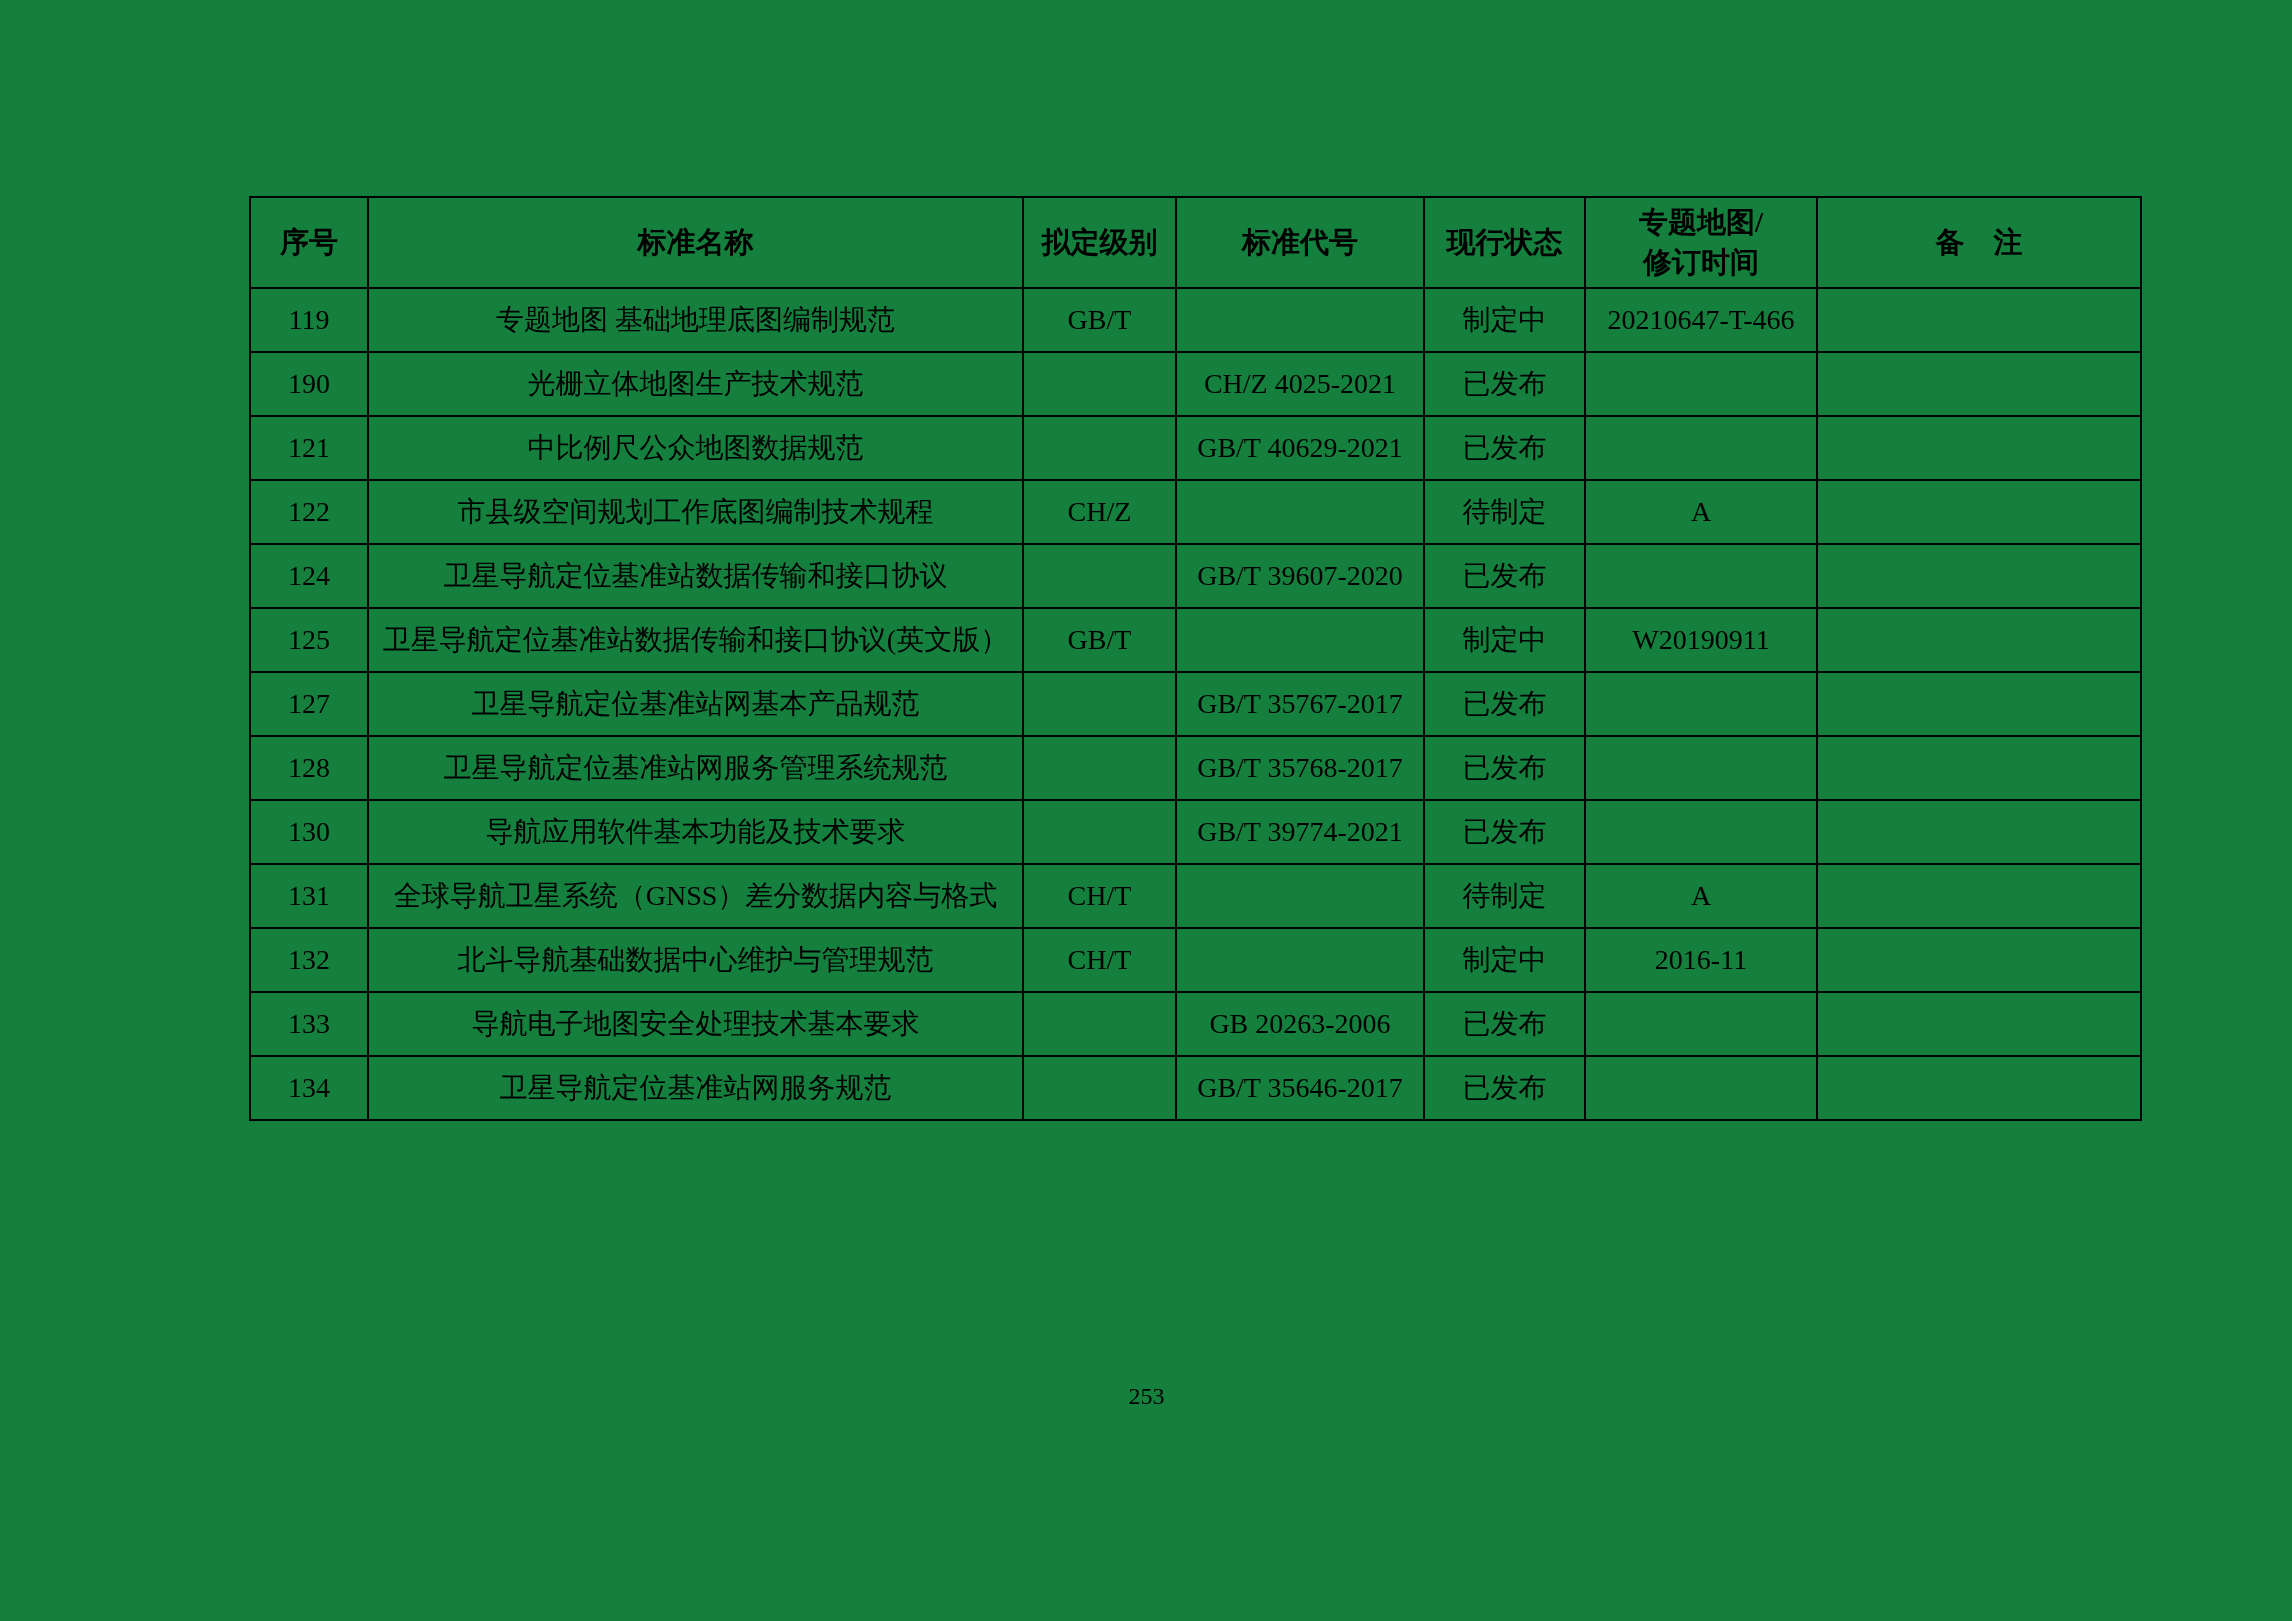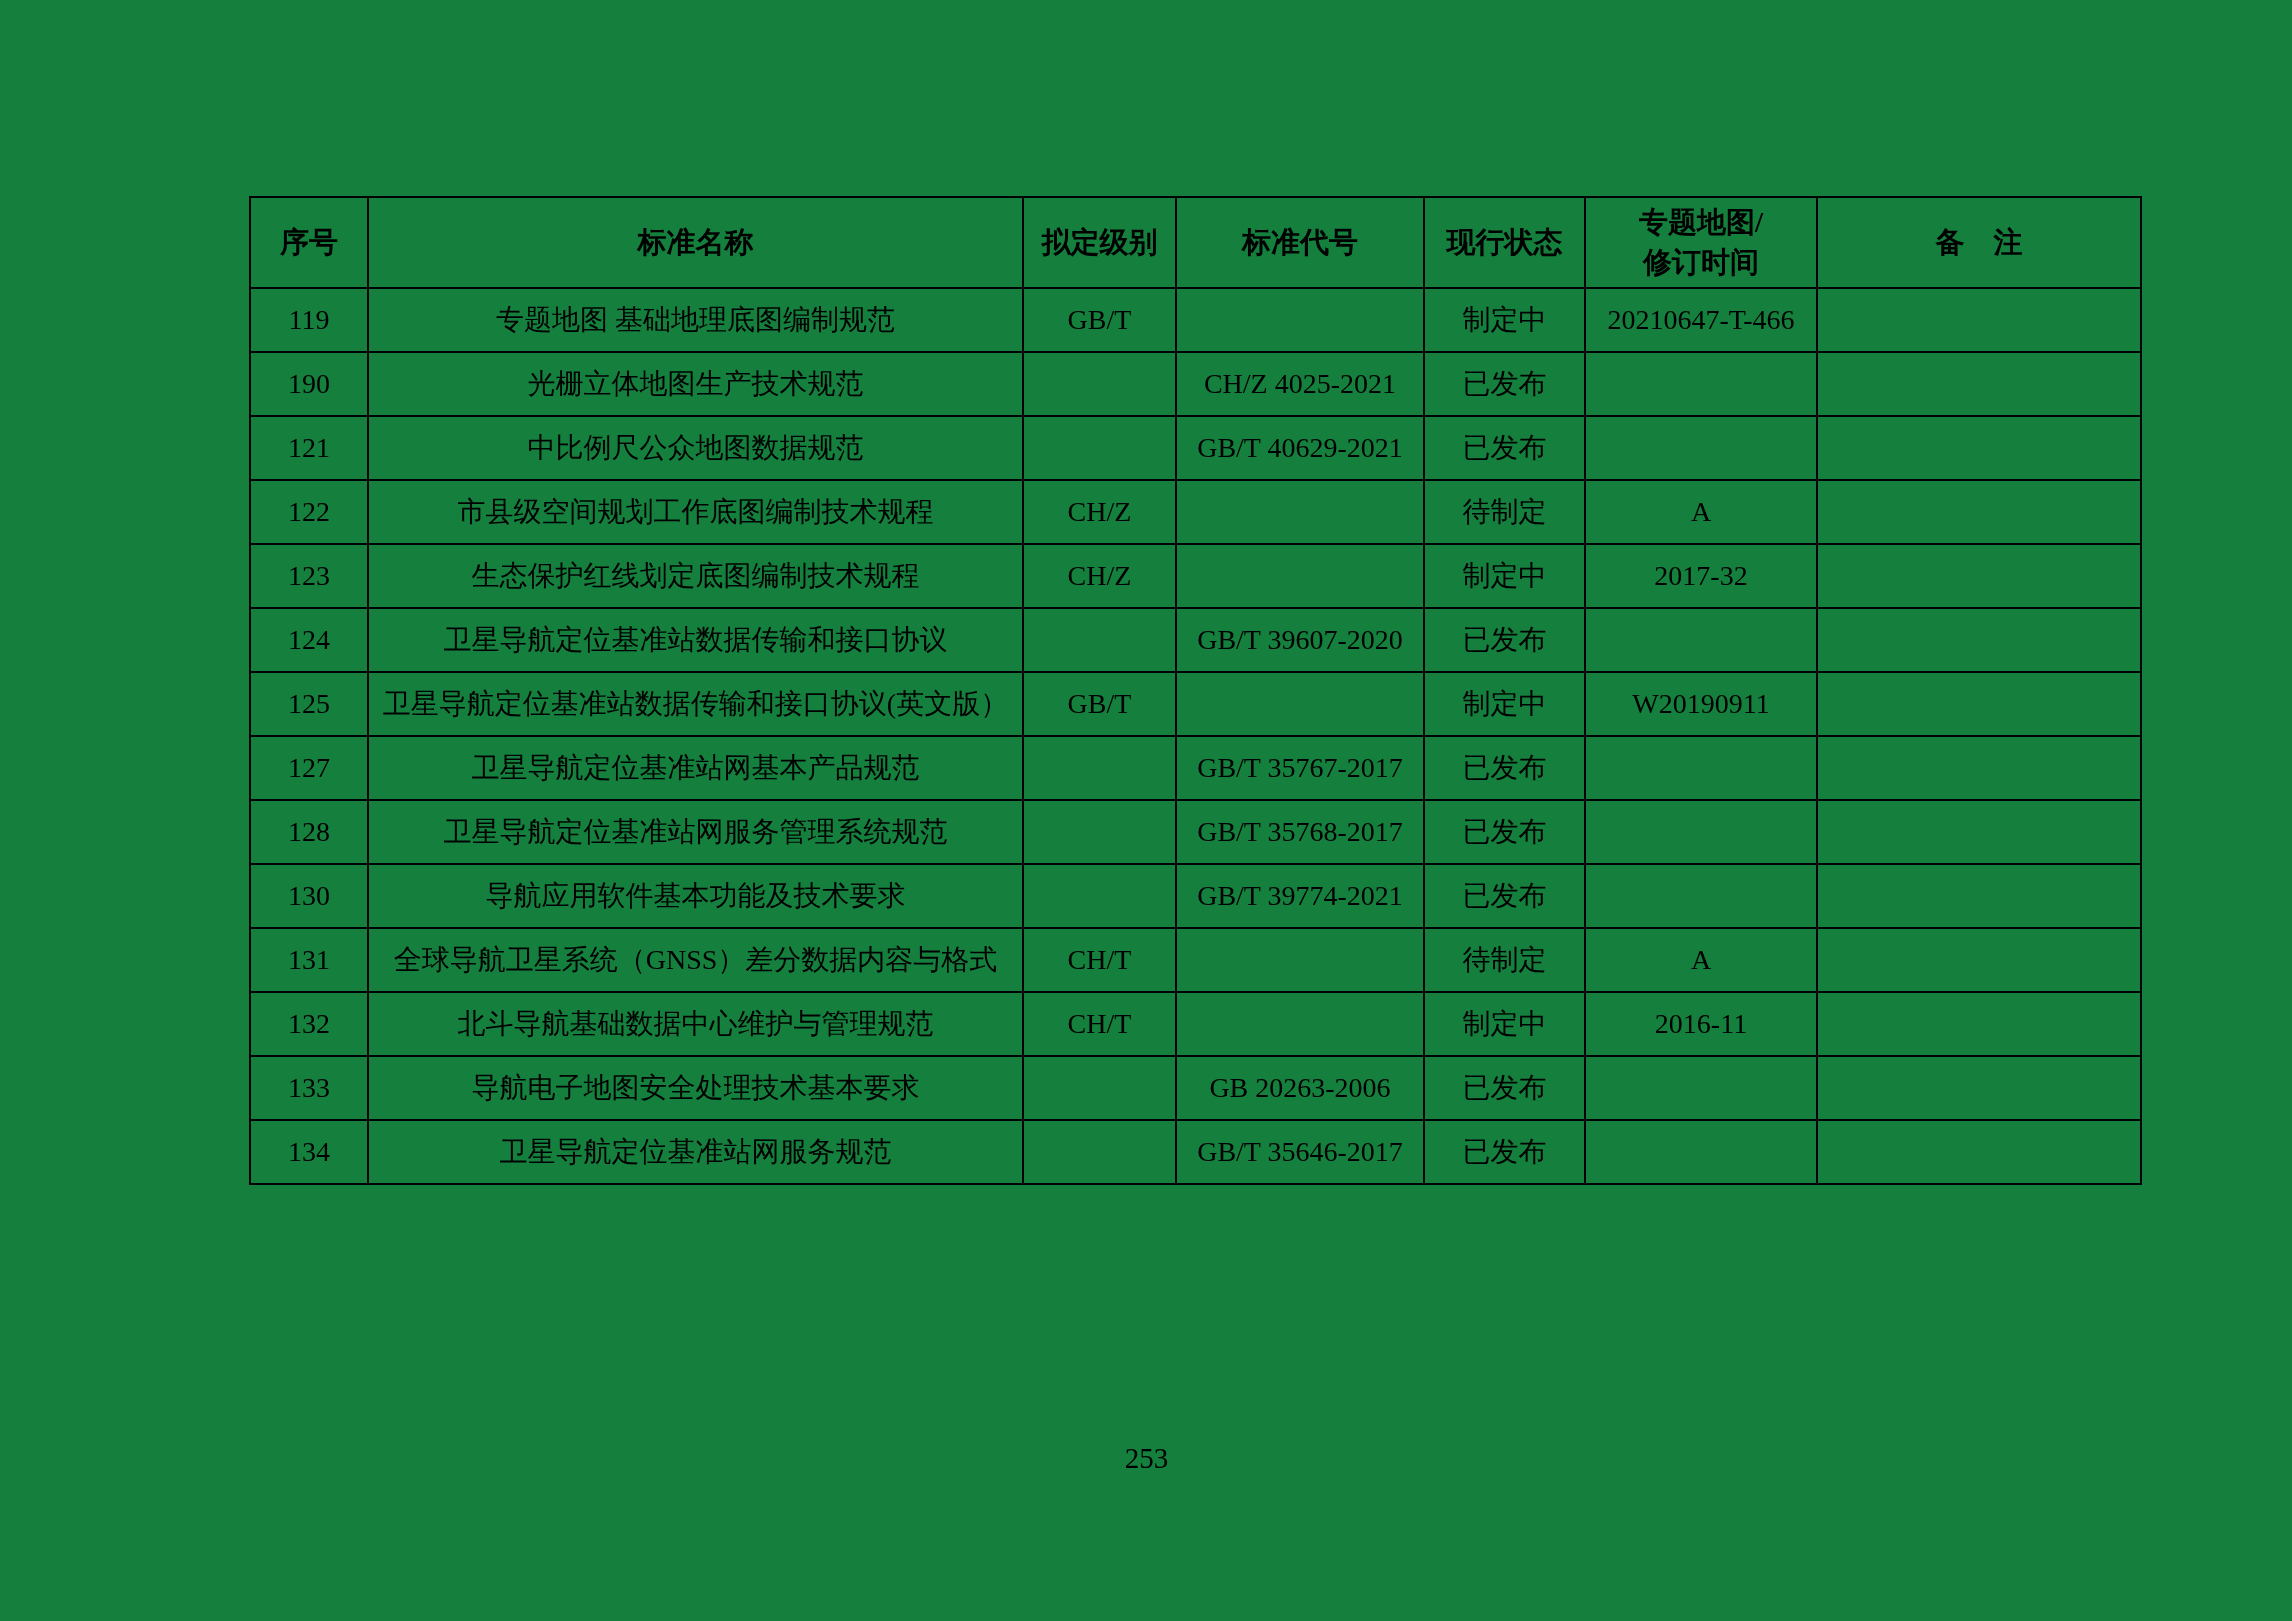--- a/index.html
+++ b/index.html
@@ -68,24 +68,24 @@
     font-size: 29px;
     text-align: center;
   }
   .time-header-line {
     display: block;
     line-height: 1.35;
   }
   .page-number {
     position: absolute;
     left: 0;
-    top: 1442px;
+    top: 1383px;
     width: 2293px;
     text-align: center;
-    font-size: 29px;
+    font-size: 24px;
   }
 </style>
 </head>
 <body>
 
 <div class="sheet">
 
   <table class="standards">
     <colgroup>
       <col style="width:118px">
@@ -141,29 +141,20 @@
         <tr>
           <td class="col-seq">122</td>
           <td class="col-name">市县级空间规划工作底图编制技术规程</td>
           <td class="col-level">CH/Z</td>
           <td class="col-code"></td>
           <td class="col-status">待制定</td>
           <td class="col-time">A</td>
           <td class="col-remark"></td>
         </tr>
         <tr>
-          <td class="col-seq">123</td>
-          <td class="col-name">生态保护红线划定底图编制技术规程</td>
-          <td class="col-level">CH/Z</td>
-          <td class="col-code"></td>
-          <td class="col-status">制定中</td>
-          <td class="col-time">2017-32</td>
-          <td class="col-remark"></td>
-        </tr>
-        <tr>
           <td class="col-seq">124</td>
           <td class="col-name">卫星导航定位基准站数据传输和接口协议</td>
           <td class="col-level"></td>
           <td class="col-code">GB/T 39607-2020</td>
           <td class="col-status">已发布</td>
           <td class="col-time"></td>
           <td class="col-remark"></td>
         </tr>
         <tr>
           <td class="col-seq">125</td>

